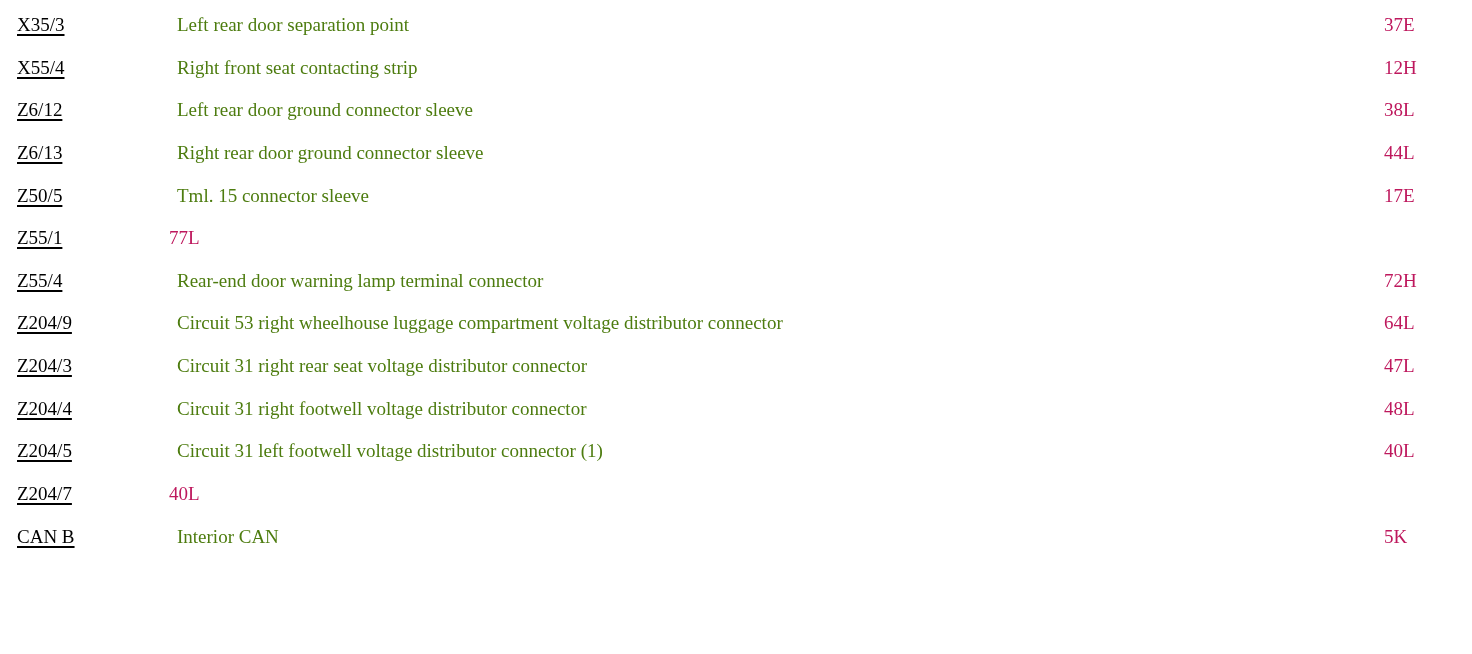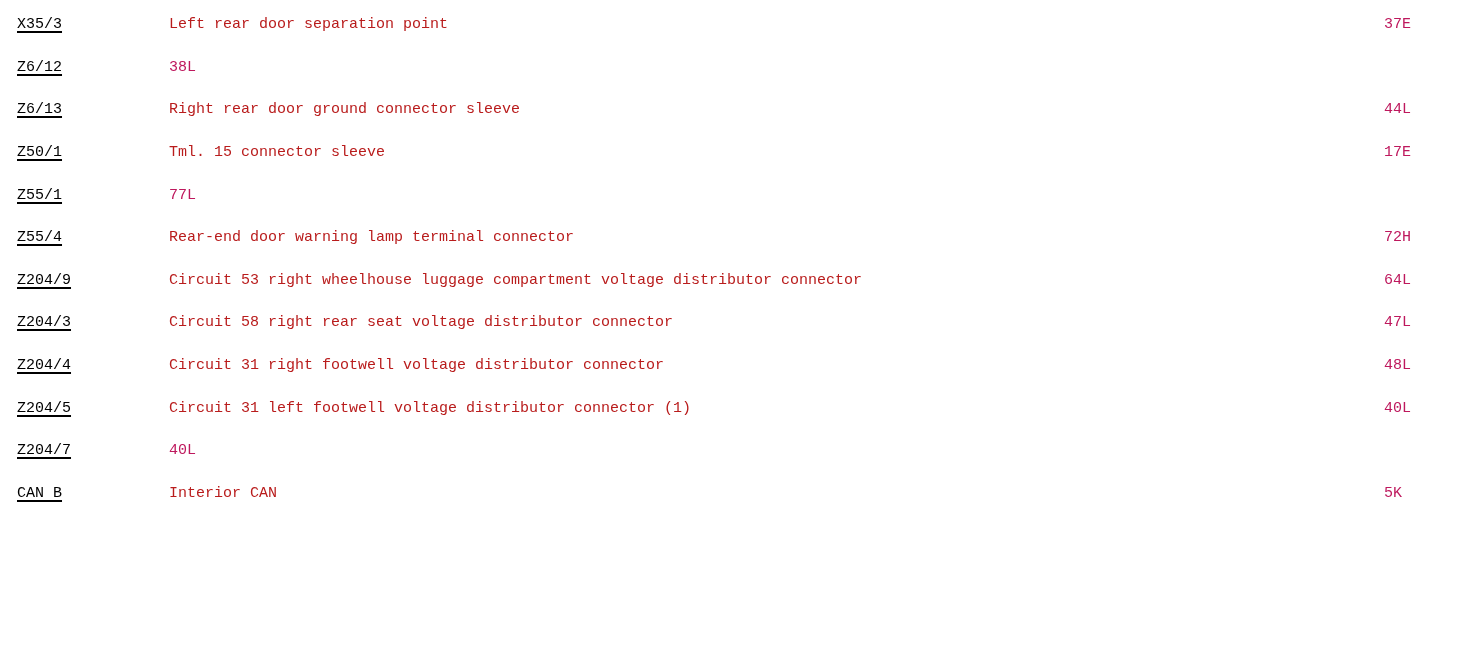--- a/index.html
+++ b/index.html
@@ -6,75 +6,82 @@
     margin: 0;
     padding: 0;
     background: #ffffff;
   }
   .doc {
     position: relative;
     width: 1472px;
     height: 654px;
     background: #ffffff;
     color: #000000;
-    font-family: Liberation Mono, monospace;
-    font-size: 15px;
+    font-family: Liberation Serif, serif;
+    font-size: 19px;
     overflow: hidden;
     box-sizing: border-box;
     padding: 13px 0 0 17px;
   }
   .row {
     display: grid;
     grid-template-columns: 152px 1215px 1fr;
     align-items: start;
     height: 42.65px;
     line-height: 24px;
     white-space: nowrap;
   }
   .code {
     color: #000000;
     text-decoration: underline;
     text-decoration-thickness: 2px;
     text-underline-offset: 3px;
     cursor: pointer;
   }
   .desc {
-    color: #b91c1c;
+    color: #4d7c0f;
+    margin-left: 8px;
   }
   .loc {
     color: #be185d;
   }
 </style>
 </head>
 <body>
 
 <div class="doc">
 
     <div class="row">
       <a class="code">X35/3</a>
       <span class="desc">Left rear door separation point</span>
       <span class="loc">37E</span>
     </div>
 
 
+    <div class="row">
+      <a class="code">X55/4</a>
+      <span class="desc">Right front seat contacting strip</span>
+      <span class="loc">12H</span>
+    </div>
 
 
     <div class="row">
       <a class="code">Z6/12</a>
+      <span class="desc">Left rear door ground connector sleeve</span>
       <span class="loc">38L</span>
     </div>
 
     <div class="row">
       <a class="code">Z6/13</a>
       <span class="desc">Right rear door ground connector sleeve</span>
       <span class="loc">44L</span>
     </div>
 
     <div class="row">
-      <a class="code">Z50/1</a>
+      <a class="code">Z50/5</a>
       <span class="desc">Tml. 15 connector sleeve</span>
       <span class="loc">17E</span>
     </div>
 
     <div class="row">
       <a class="code">Z55/1</a>
       <span class="loc">77L</span>
     </div>
 
     <div class="row">
@@ -84,21 +91,21 @@
     </div>
 
     <div class="row">
       <a class="code">Z204/9</a>
       <span class="desc">Circuit 53 right wheelhouse luggage compartment voltage distributor connector</span>
       <span class="loc">64L</span>
     </div>
 
     <div class="row">
       <a class="code">Z204/3</a>
-      <span class="desc">Circuit 58 right rear seat voltage distributor connector</span>
+      <span class="desc">Circuit 31 right rear seat voltage distributor connector</span>
       <span class="loc">47L</span>
     </div>
 
     <div class="row">
       <a class="code">Z204/4</a>
       <span class="desc">Circuit 31 right footwell voltage distributor connector</span>
       <span class="loc">48L</span>
     </div>
 
     <div class="row">

